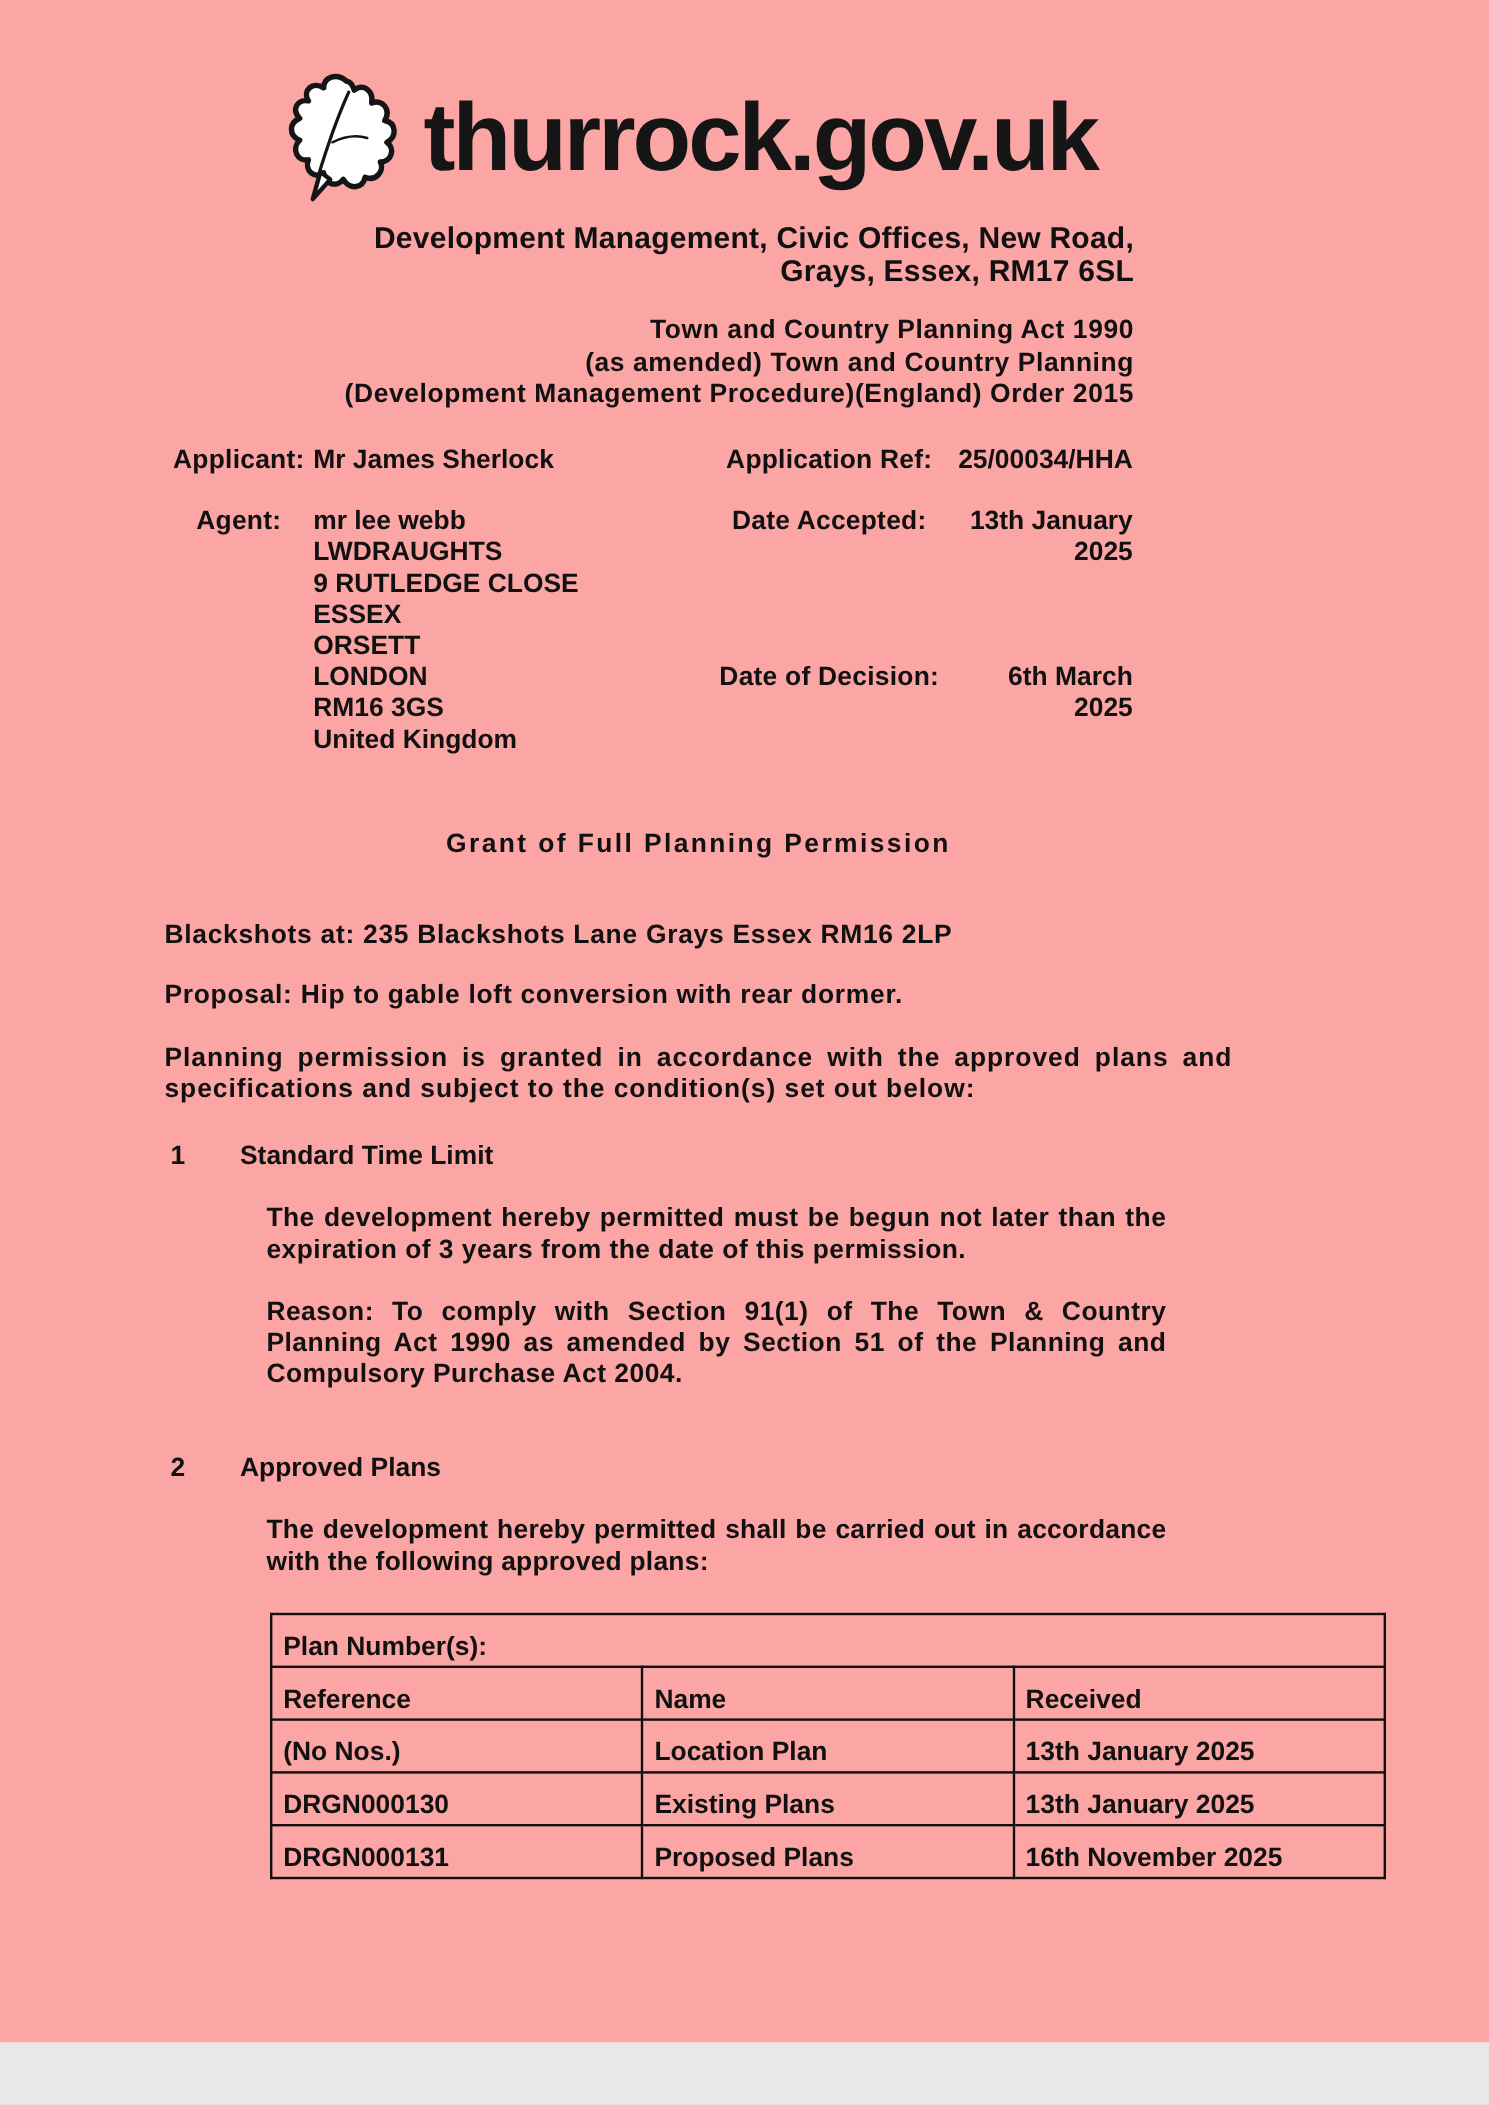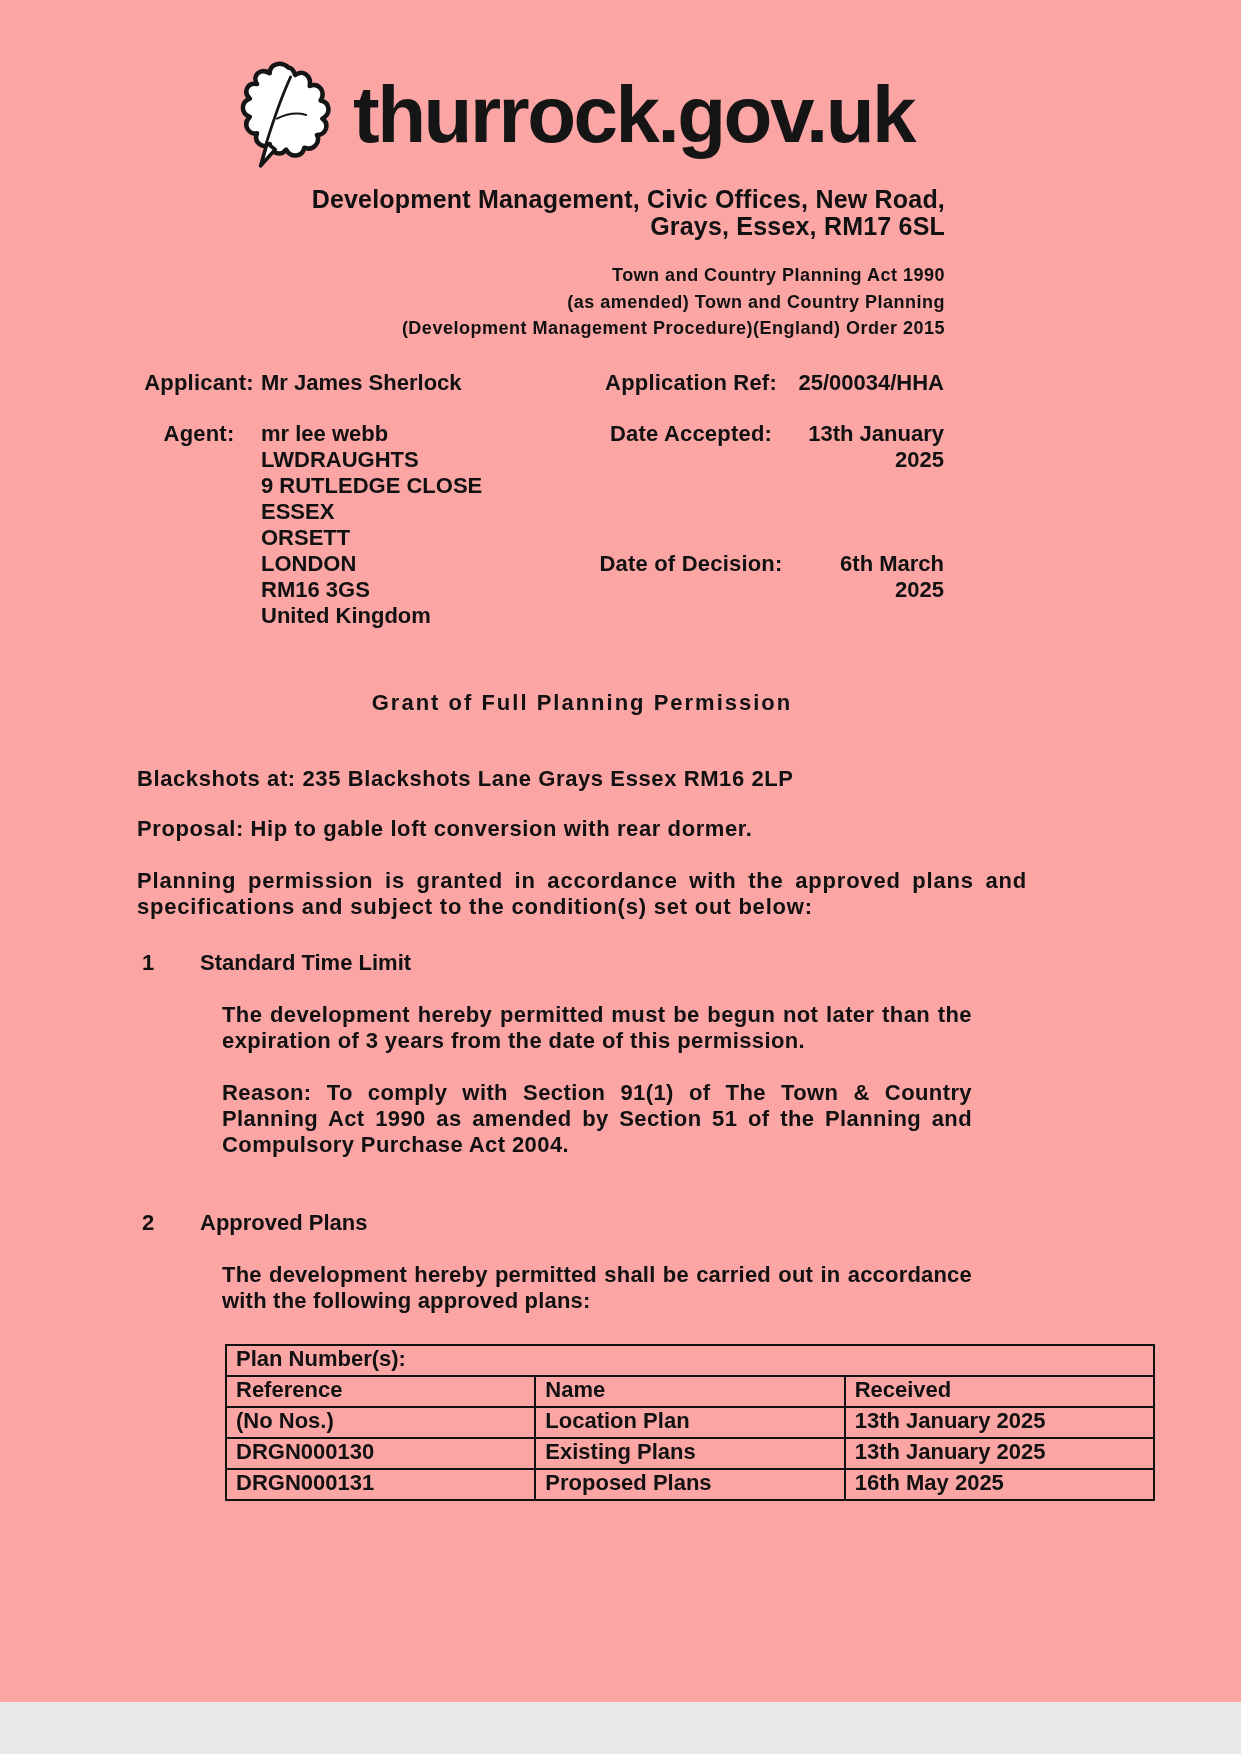--- a/index.html
+++ b/index.html
@@ -19,21 +19,21 @@
   }
   
   .logo-row{display:flex;align-items:center;margin-left:100px;height:114px;}
   .leaf-icon{width:100px;height:114px;flex:0 0 auto;margin-right:16px;}
   .logo-text{
     font-size:80px;line-height:100px;letter-spacing:-2.5px;color:#151515;
   }
   
   .header-right{width:808px;text-align:right;}
   .addr{margin-top:14px;font-size:25px;line-height:27px;letter-spacing:.2px;}
-  .act{margin-top:22px;font-size:18px;line-height:26.5px;letter-spacing:.5px;}
+  .act{margin-top:22px;font-size:22px;line-height:26.5px;letter-spacing:.5px;}
   
   .details{margin-top:28px;width:807px;}
   .drow{display:grid;grid-template-columns:124px 1fr 190px 158px;}
   .drow.agent{margin-top:25px;}
   .dlabel{letter-spacing:.2px;text-align:center;}
   .dval-r{text-align:right;}
   .right-2col{grid-column:3/5;position:relative;}
   .dgroup{display:grid;grid-template-columns:190px 158px;position:absolute;left:0;right:0;}
   .dgroup.top{top:0;}
   .dgroup.decision{top:130px;}
@@ -43,21 +43,21 @@
   .dev-line{margin-top:50px;}
   .prop-line{margin-top:24px;}
   .intro{margin:26px 0 0 0;width:890px;text-align:justify;letter-spacing:.8px;}
   
   .cond-head{margin-top:30px;display:grid;grid-template-columns:58px 1fr;padding-left:5px;}
   .cond-head.second{margin-top:52px;}
   .cp{margin:26px 0 0 85px;width:750px;text-align:justify;letter-spacing:.4px;}
   .cp.tight{letter-spacing:.2px;}
   
   .plans{margin:30px 0 0 88px;border-collapse:collapse;width:930px;table-layout:fixed;}
-  .plans td{border:2px solid #111;padding:0 9px 3px 9px;line-height:26px;height:26px;
+  .plans td{border:2px solid #111;padding:13px 9px 3px 9px;line-height:26px;height:26px;
             overflow:hidden;white-space:nowrap;}
   .col-ref{width:236px;}.col-name{width:347px;}.col-recv{width:347px;}
 </style>
 </head>
 <body>
 
 <div class="page">
 
   <div class="logo-row">
     <svg class="leaf-icon" viewBox="0 0 110 124" aria-hidden="true">
@@ -164,18 +164,18 @@
         <td>13th January 2025</td>
       </tr>
       <tr>
         <td>DRGN000130</td>
         <td>Existing Plans</td>
         <td>13th January 2025</td>
       </tr>
       <tr>
         <td>DRGN000131</td>
         <td>Proposed Plans</td>
-        <td>16th May 2025</td>
+        <td>16th November 2025</td>
       </tr>
     </tbody>
   </table>
 
 </div>
 
 </body></html>

